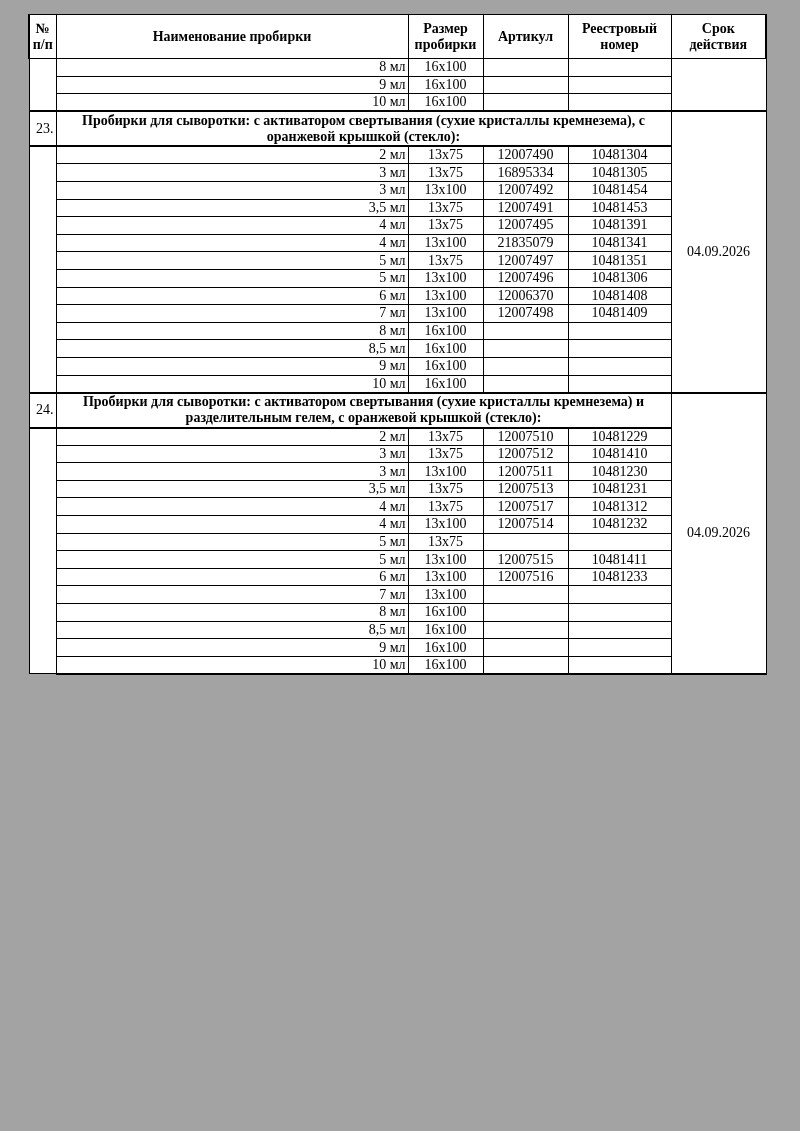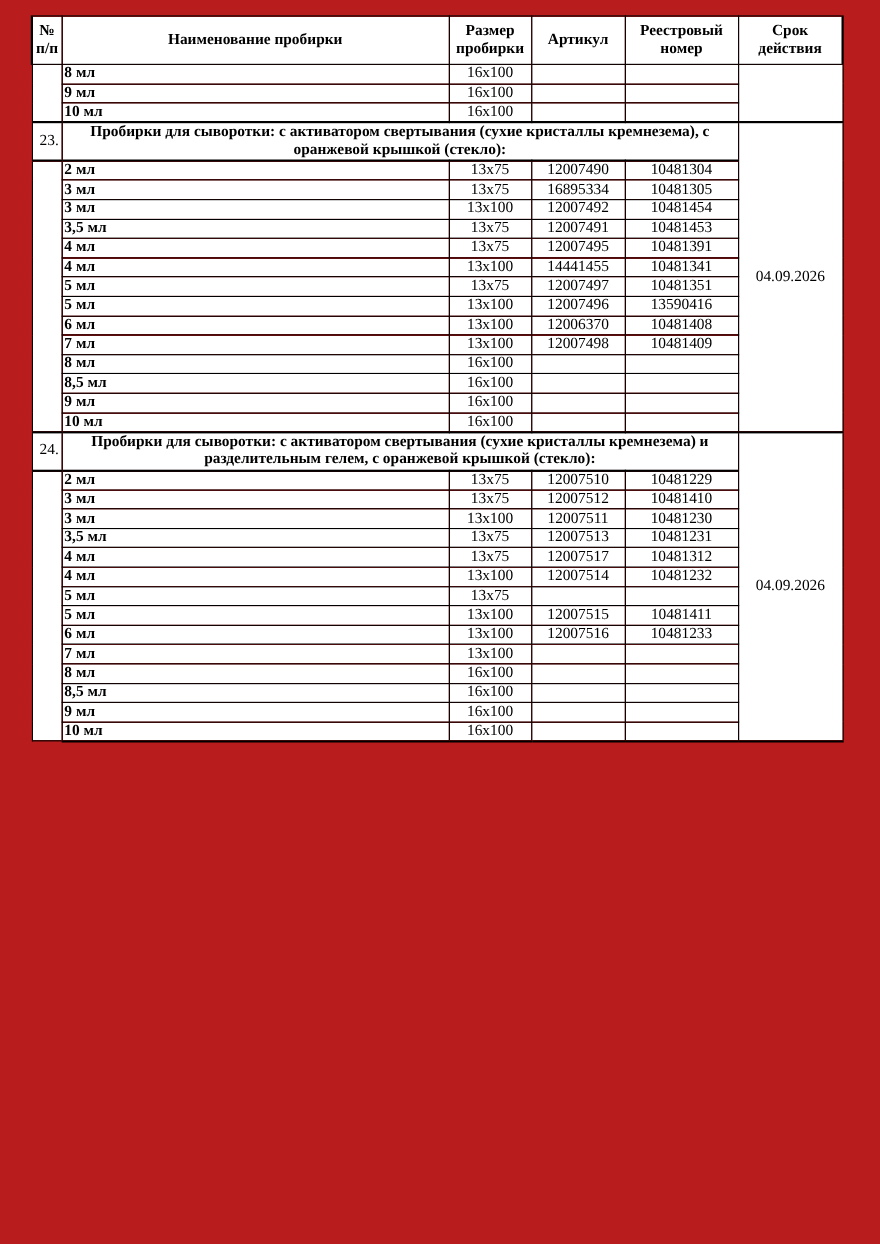--- a/index.html
+++ b/index.html
@@ -4,21 +4,21 @@
 <style>
   html, body {
     margin: 0;
     padding: 0;
     background: #ffffff;
   }
   .page {
     position: relative;
     width: 800px;
     height: 1131px;
-    background: #b91c1c;
+    background: #a3a3a3;
     font-family: "Liberation Serif", "DejaVu Serif", serif;
     color: #000000;
   }
   table.tubes-table {
     position: absolute;
     left: 28px;
     top: 14px;
     border-collapse: collapse;
     table-layout: fixed;
     width: 737px;
@@ -52,23 +52,22 @@
   thead th:last-child  { border-right-width: 2px; text-align: center; }
 
   tr.data-row { height: 17.6px; }
   tr.title-row { height: 35px; }
 
   td.num-cell {
     text-align: right;
     border-left-width: 2px;
   }
   td.name-cell {
-    text-align: left;
+    text-align: right;
     padding-left: 4px;
-    font-weight: bold;
   }
   td.size-cell,
   td.article-cell,
   td.reg-cell {
     text-align: center;
   }
   td.term-cell {
     text-align: center;
     vertical-align: middle;
     border-right-width: 2px;
@@ -162,34 +161,34 @@
         </tr>
         <tr class="data-row">
           <td class="name-cell">4 мл</td>
           <td class="size-cell">13x75</td>
           <td class="article-cell">12007495</td>
           <td class="reg-cell">10481391</td>
         </tr>
         <tr class="data-row">
           <td class="name-cell">4 мл</td>
           <td class="size-cell">13x100</td>
-          <td class="article-cell">14441455</td>
+          <td class="article-cell">21835079</td>
           <td class="reg-cell">10481341</td>
         </tr>
         <tr class="data-row">
           <td class="name-cell">5 мл</td>
           <td class="size-cell">13x75</td>
           <td class="article-cell">12007497</td>
           <td class="reg-cell">10481351</td>
         </tr>
         <tr class="data-row">
           <td class="name-cell">5 мл</td>
           <td class="size-cell">13x100</td>
           <td class="article-cell">12007496</td>
-          <td class="reg-cell">13590416</td>
+          <td class="reg-cell">10481306</td>
         </tr>
         <tr class="data-row">
           <td class="name-cell">6 мл</td>
           <td class="size-cell">13x100</td>
           <td class="article-cell">12006370</td>
           <td class="reg-cell">10481408</td>
         </tr>
         <tr class="data-row">
           <td class="name-cell">7 мл</td>
           <td class="size-cell">13x100</td>

